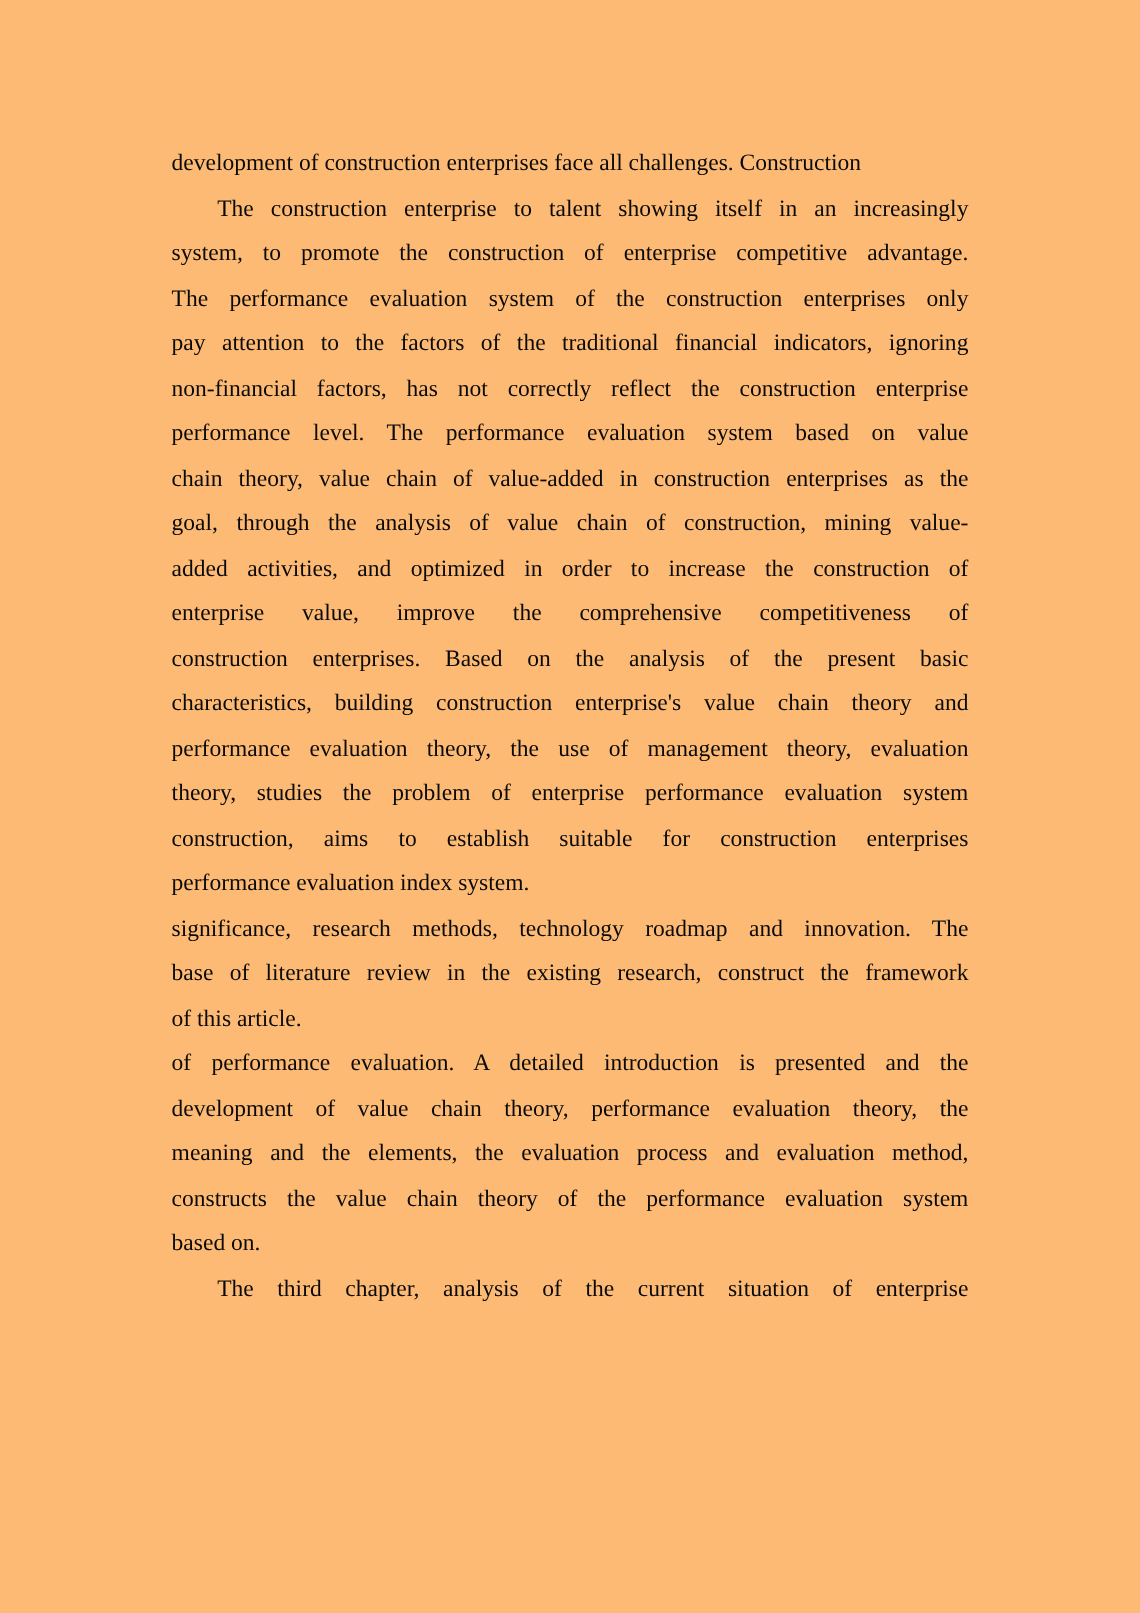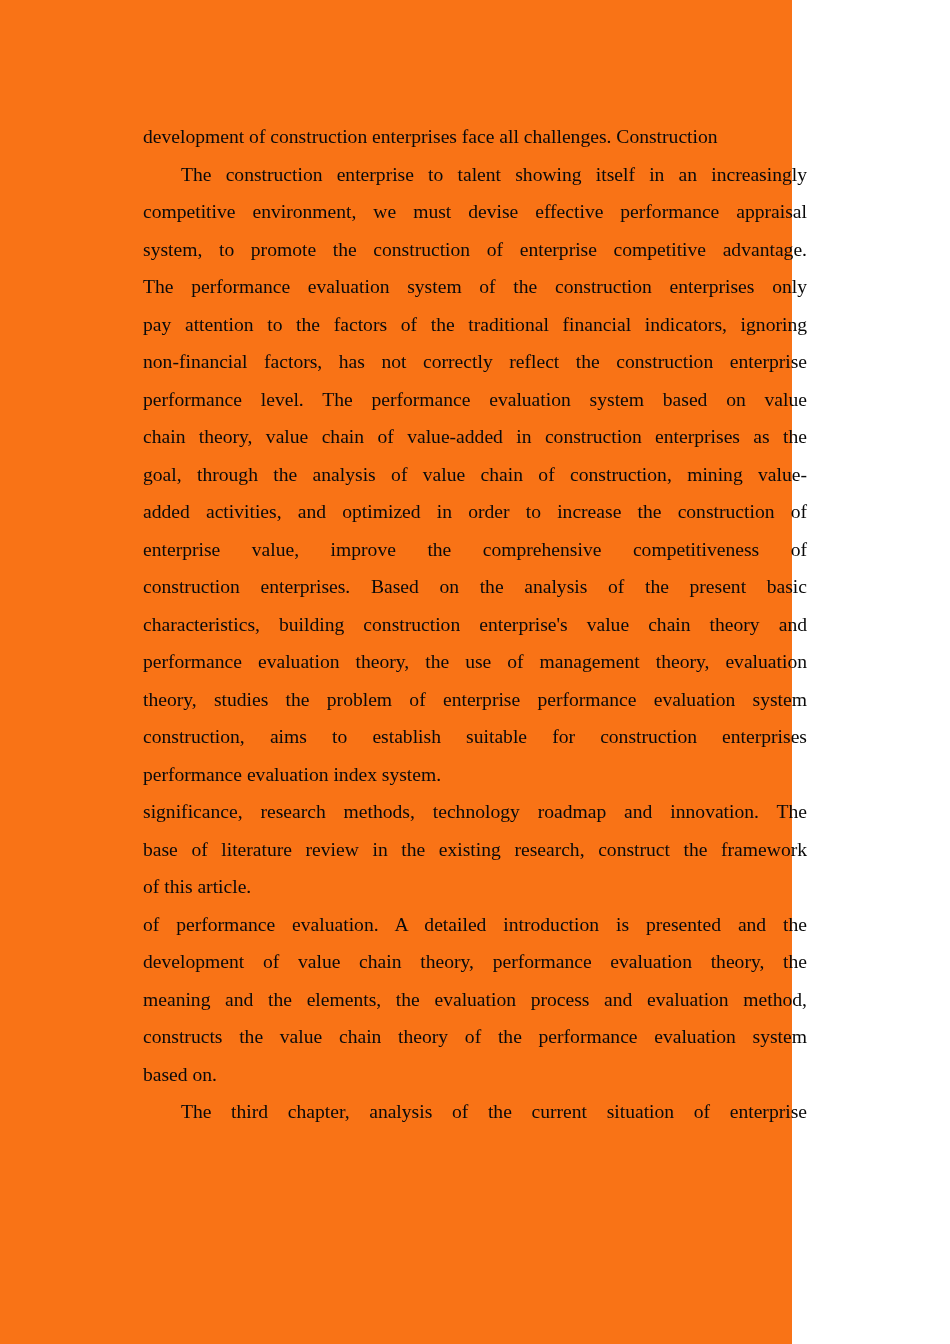--- a/index.html
+++ b/index.html
@@ -11,23 +11,23 @@
   body {
     width: 950px;
     height: 1344px;
     overflow: hidden;
     font-family: "Liberation Serif", "DejaVu Serif", serif;
     color: #000000;
     -webkit-font-smoothing: antialiased;
   }
   .page {
     position: relative;
-    width: 792px;
+    width: 950px;
     height: 1344px;
-    background: #f97316;
+    background: #fdba74;
     box-sizing: border-box;
   }
   .text-body {
     position: absolute;
     left: 143px;
     top: 118px;
     width: 664px;
   }
   .para {
     margin: 0;
@@ -64,21 +64,20 @@
 
 <div class="page">
   <div class="text-body">
 
     <div class="para">
       <span class="line ragged">development of construction enterprises face all challenges. Construction</span>
     </div>
 
     <div class="para">
       <span class="line indent">The construction enterprise to talent showing itself in an increasingly</span>
-      <span class="line">competitive environment, we must devise effective performance appraisal</span>
       <span class="line">system, to promote the construction of enterprise competitive advantage.</span>
       <span class="line">The performance evaluation system of the construction enterprises only</span>
       <span class="line">pay attention to the factors of the traditional financial indicators, ignoring</span>
       <span class="line">non-financial factors, has not correctly reflect the construction enterprise</span>
       <span class="line">performance level. The performance evaluation system based on value</span>
       <span class="line">chain theory, value chain of value-added in construction enterprises as the</span>
       <span class="line">goal, through the analysis of value chain of construction, mining value-</span>
       <span class="line">added activities, and optimized in order to increase the construction of</span>
       <span class="line loose">enterprise value, improve the comprehensive competitiveness of</span>
       <span class="line loose">construction enterprises. Based on the analysis of the present basic</span>

